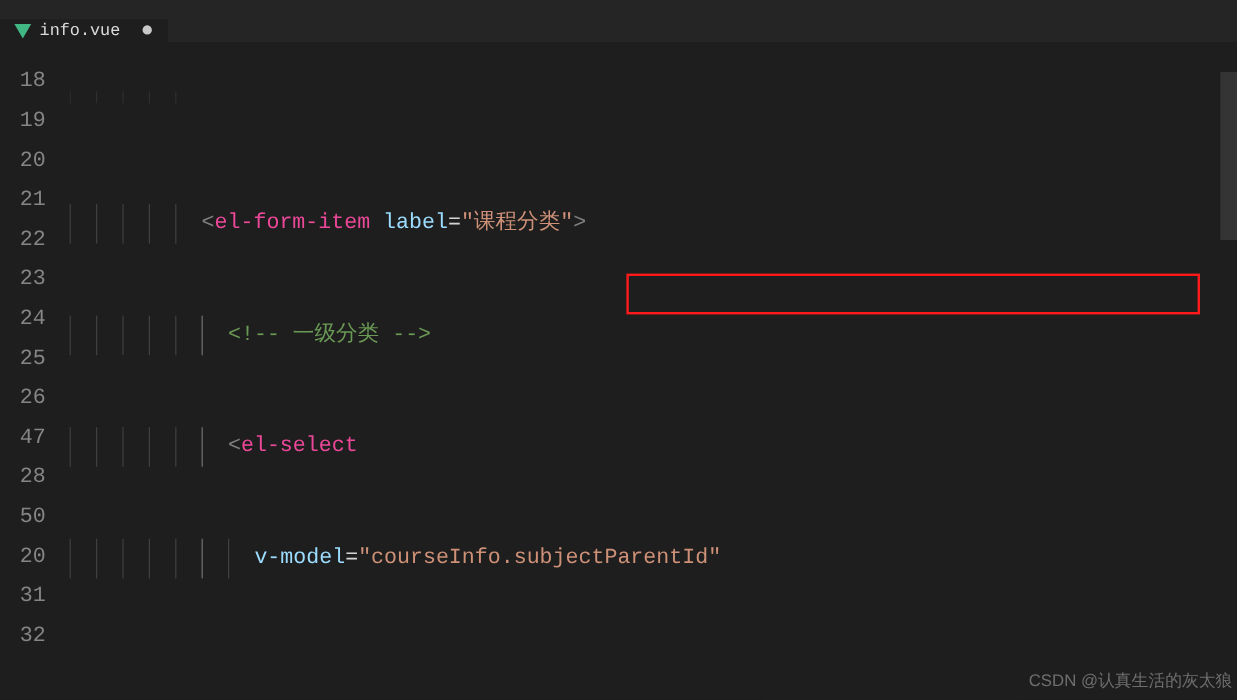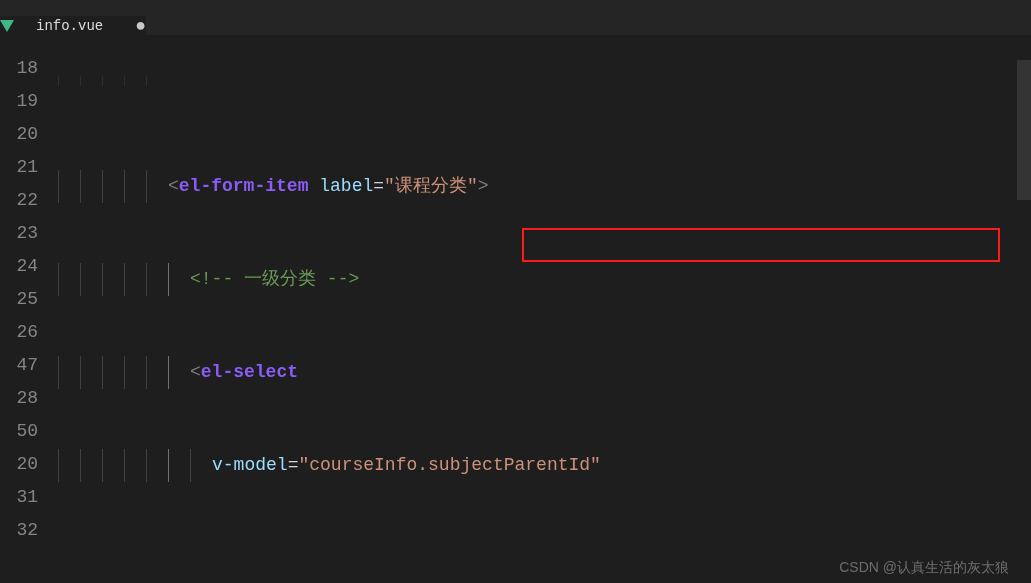--- a/index.html
+++ b/index.html
@@ -15,24 +15,24 @@
     }
     .tabs {
       display: flex;
       height: 36px;
       background: #252526;
       border-bottom: 1px solid #1e1e1e;
     }
     .tab {
       display: flex;
       align-items: center;
-      padding: 0 0;
+      padding: 0 12px;
       background: #1e1e1e;
       color: #e0e0e0;
-      gap: 22px;
+      gap: 7px;
       font-size: 14px;
       min-width: 120px;
       margin-top: 16px;
     }
     .tab-icon-vue {
       width: 14px;
       height: 14px;
       position: relative;
     }
     .tab-icon-vue::before {
@@ -75,33 +75,33 @@
       border-left: 1px solid #404040;
       display: inline-block;
       width: 22px;
       height: 33px;
       vertical-align: top;
       margin-left: 0;
     }
     .indent-guide-active { border-left-color: #707070; }
     .tok-comment { color: #6a9955; }
     .tok-bracket { color: #808080; }
-    .tok-tag { color: #8b5cf6; font-weight: bold; }
+    .tok-tag { color: #ec4899; }
     .tok-attr { color: #9cdcfe; }
     .tok-str { color: #ce9178; }
     .tok-op { color: #d4d4d4; }
     .red-box {
       position: absolute;
       border: 2px solid #ff1a1a;
       pointer-events: none;
     }
     .watermark {
       position: absolute;
       bottom: 6px;
-      right: 22px;
+      right: 4px;
       color: #888888;
       font-size: 14px;
       font-family: sans-serif;
       opacity: 0.75;
     }
     .scrollbar-v {
       position: absolute;
       right: 0;
       top: 36px;
       width: 14px;

